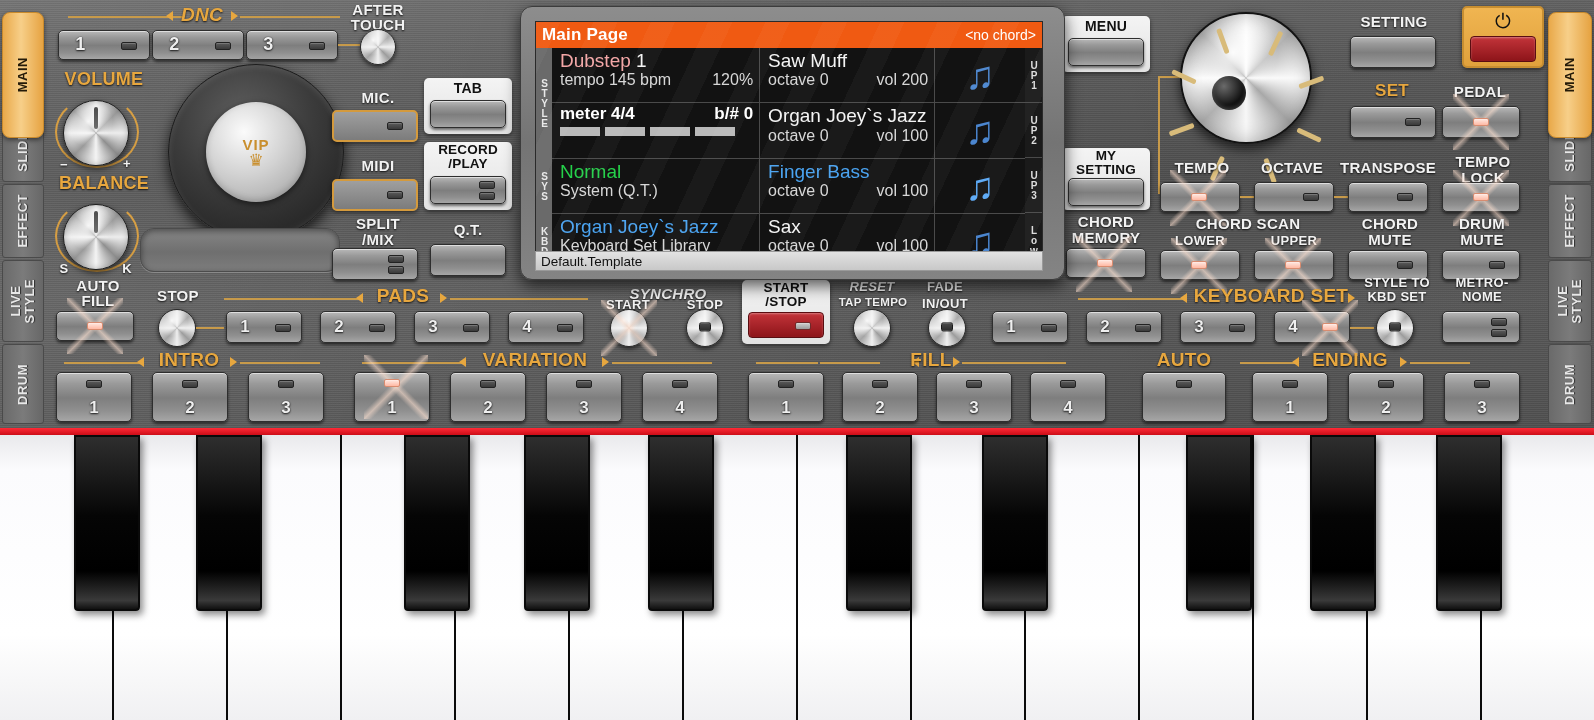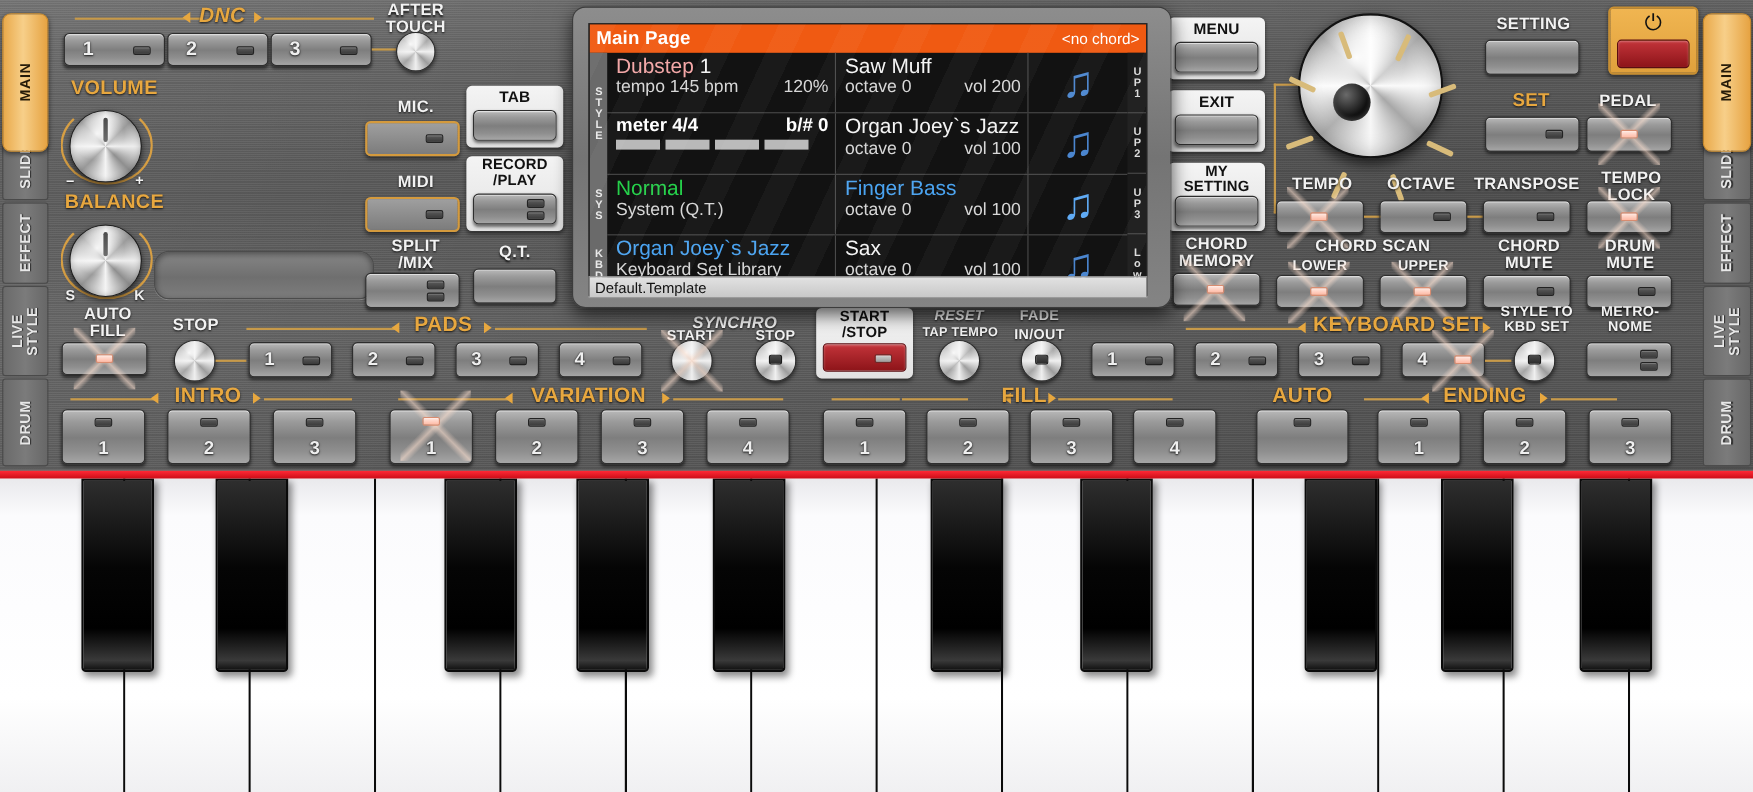--- a/index.html
+++ b/index.html
@@ -326,20 +326,26 @@
   <div class="lbl sm" style="left:118px;top:157px;width:18px;">+</div>
 
   <div class="lbl gold" style="left:46px;top:174px;width:116px;font-size:18px;">BALANCE</div>
   <div class="knobarc" style="left:55px;top:200px;width:84px;height:72px;"></div>
   <div class="knob" style="left:63px;top:204px;width:66px;height:66px;">
       <div class="pointer"></div>
     </div>
   <div class="lbl sm" style="left:55px;top:262px;width:18px;">S</div>
   <div class="lbl sm" style="left:118px;top:262px;width:18px;">K</div>
 
+  <div class="platter" style="left:168px;top:64px;width:176px;height:176px;">
+    <div class="hub">
+      <div class="vip">VIP</div>
+      <div class="crown">♛</div>
+    </div>
+  </div>
   <div class="slot" style="left:140px;top:228px;width:200px;height:44px;"></div>
 
   <div class="lbl" style="left:50px;top:278px;width:96px;white-space:pre-line;">AUTO
 FILL</div>
   <div class="btn" style="left:56px;top:311px;width:78px;height:30px;"></div>
   <div class="glowx" style="left:67px;top:298px;"></div>
   <div class="led on" style="left:87px;top:322px;"></div>
 
   <div class="lbl" style="left:338px;top:90px;width:80px;">MIC.</div>
   <div class="goldframe" style="left:332px;top:110px;width:86px;height:32px;">
@@ -489,24 +495,20 @@
               <span>Low</span>
             </div>
         </div>
       </div>
     </div>
     <div class="lcdfoot">Default.Template</div>
   </div>
 
   <div class="frame" style="left:1062px;top:16px;width:88px;height:56px;">
     <div class="ftitle">MENU</div>
-    <div class="btn" style="left:6px;top:22px;width:76px;height:28px;"></div>
-  </div>
-  <div class="frame" style="left:1062px;top:82px;width:88px;height:56px;">
-    <div class="ftitle">EXIT</div>
     <div class="btn" style="left:6px;top:22px;width:76px;height:28px;"></div>
   </div>
   <div class="frame" style="left:1062px;top:148px;width:88px;height:62px;">
     <div class="ftitle two" style="white-space:pre-line;">MY
 SETTING</div>
     <div class="btn" style="left:6px;top:30px;width:76px;height:28px;"></div>
   </div>
   <div class="lbl" style="left:1058px;top:214px;width:96px;white-space:pre-line;line-height:1.04;">CHORD
 MEMORY</div>
   <div class="btn" style="left:1066px;top:248px;width:80px;height:30px;"></div>

